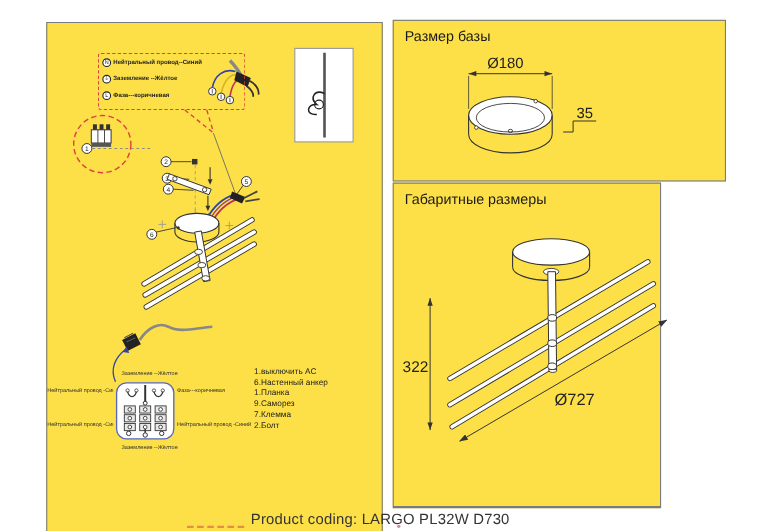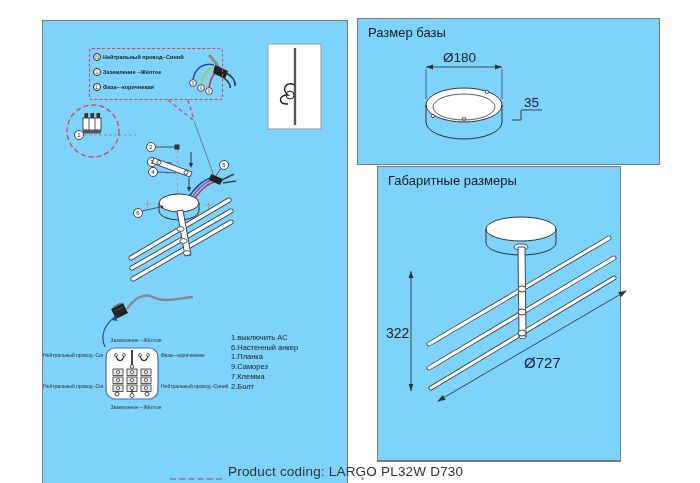--- a/index.html
+++ b/index.html
@@ -1,21 +1,21 @@
 <!DOCTYPE html>
 <html><head>
 <meta charset="utf-8">
 <style>
   html,body { margin:0; padding:0; background:#fff; }
   .page { position:relative; width:700px; height:483px; background:#ffffff; overflow:hidden;
           font-family:"Liberation Sans", sans-serif; }
-  .panel { position:absolute; border:1px solid #7b7b7b; background:#7dd3fc; box-sizing:border-box; }
+  .panel { position:absolute; border:1px solid #7b7b7b; background:#fde047; box-sizing:border-box; }
   .panel-left   { left:42px;  top:20px;  width:306px; height:483px; border-bottom-width:2px; }
   .panel-rtop   { left:357px; top:18px;  width:303px; height:147px; }
-  .panel-rbot   { left:377px; top:166px; width:244px; height:296px; border-bottom-width:2px; }
+  .panel-rbot   { left:357px; top:166px; width:244px; height:296px; border-bottom-width:2px; }
   .ptitle { position:absolute; left:10px; top:6px; font-size:13px; color:#1a1a1a; }
   .abs { position:absolute; left:0; top:0; }
   svg text { font-family:"Liberation Sans", sans-serif; fill:#222; }
 
   .legend-box { position:absolute; left:46px; top:27px; width:134px; height:52px;
                 border:1.5px dashed #e04040; border-radius:3px; box-sizing:border-box; }
   .legend-row { position:absolute; left:3px; height:12px; display:flex; align-items:center; gap:2px; }
   .sym { display:inline-flex; width:8px; height:8px; border:1px solid #222; border-radius:50%;
          font-size:5px; line-height:5px; align-items:center; justify-content:center; color:#222; flex:none;
          box-sizing:border-box; background:#fff; }

